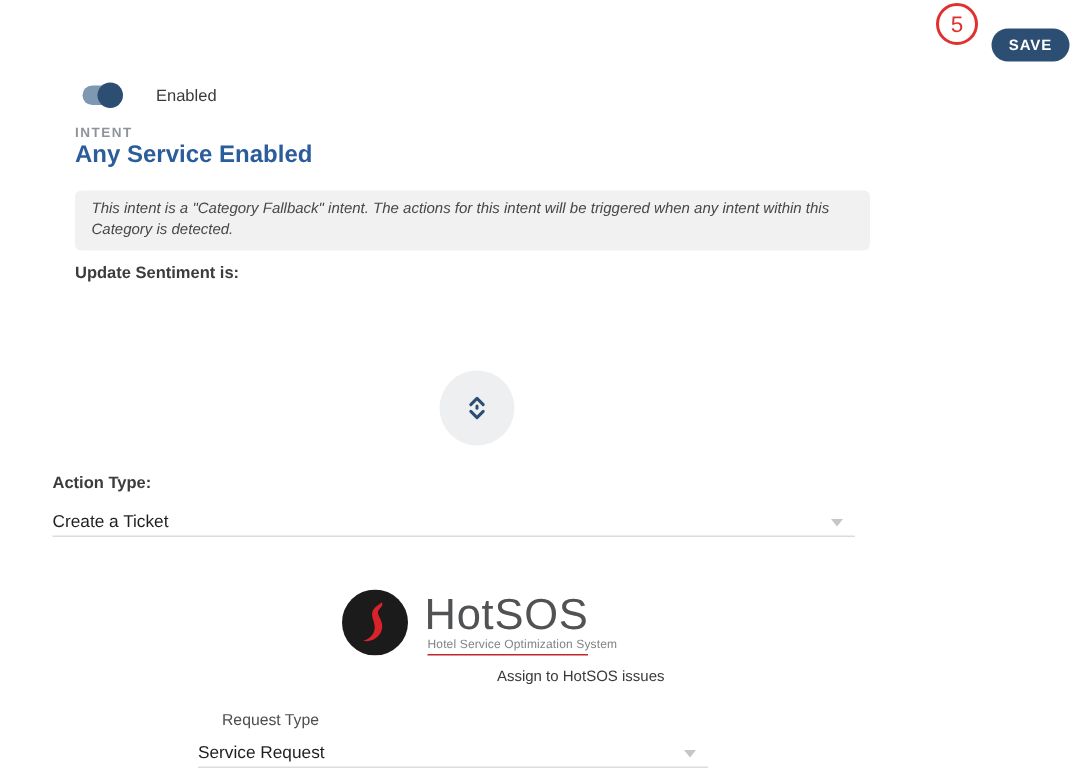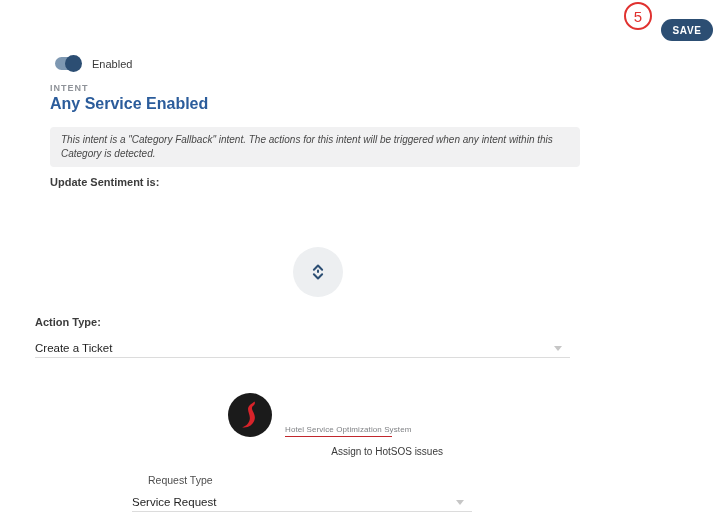--- a/index.html
+++ b/index.html
@@ -24,21 +24,21 @@
     display:flex; align-items:center; justify-content:center; cursor:pointer;
     font-family:"Liberation Sans", sans-serif;
     margin-top:12px;
   }
 
   
   .toggle { position:absolute; left:55px; top:57px; width:26px; height:13px;
     background:#7e98b2; border-radius:7px; cursor:pointer; }
   .toggle .knob { position:absolute; left:10px; top:-2px; width:17px; height:17px;
     background:#2c4e73; border-radius:50%; }
-  .toggle-label { position:absolute; left:92px; top:58px; font-size:11px; color:#3a3a3a; }
+  .toggle-label { position:absolute; left:104px; top:58px; font-size:11px; color:#3a3a3a; }
 
   
   .eyebrow { position:absolute; left:50px; top:83px; font-size:9px; font-weight:600;
     letter-spacing:1px; color:#8f9399; }
   .intent-name { position:absolute; left:50px; top:95px; font-size:16px; font-weight:700; color:#2b5c9b; }
 
   .note-box { position:absolute; left:50px; top:127px; width:530px; height:40px;
     background:#f1f1f2; border-radius:4px; padding:6px 11px; }
   .note-box p { font-size:10px; font-style:italic; color:#474747; line-height:14px; }
 
@@ -109,20 +109,21 @@
   <div class="field-label action">Action Type:</div>
   <div class="dropdown dd-action">
     <span class="value">Create a Ticket</span>
     <span class="caret"></span>
   </div>
 
   <svg class="logo-mark" viewBox="0 0 44 44">
     <circle cx="22" cy="22" r="22" fill="#1b1b1b"></circle>
     <path d="M26.5 8.5 c 1.2 2 -0.3 3.2 -1.6 4.6 C 21.5 16.5 28.5 20 26.5 27 c -1.5 5.2 -7.2 8.3 -12.3 7.2 c 4.1 -1.1 7.1 -4.1 7.6 -8.2 c 0.6 -5 -4.2 -9.2 -0.1 -13.7 c 1.3 -1.4 3.2 -2.2 4.8 -3.8 z" fill="#d8232a"></path>
   </svg>
+  <div class="logo-word">HotSOS</div>
   <div class="logo-tagline">Hotel Service Optimization System</div>
   <div class="logo-redline"></div>
 
   <div class="assign-text">Assign to HotSOS issues</div>
 
   <div class="req-label">Request Type</div>
   <div class="dropdown dd-request">
     <span class="value">Service Request</span>
     <span class="caret"></span>
   </div>

